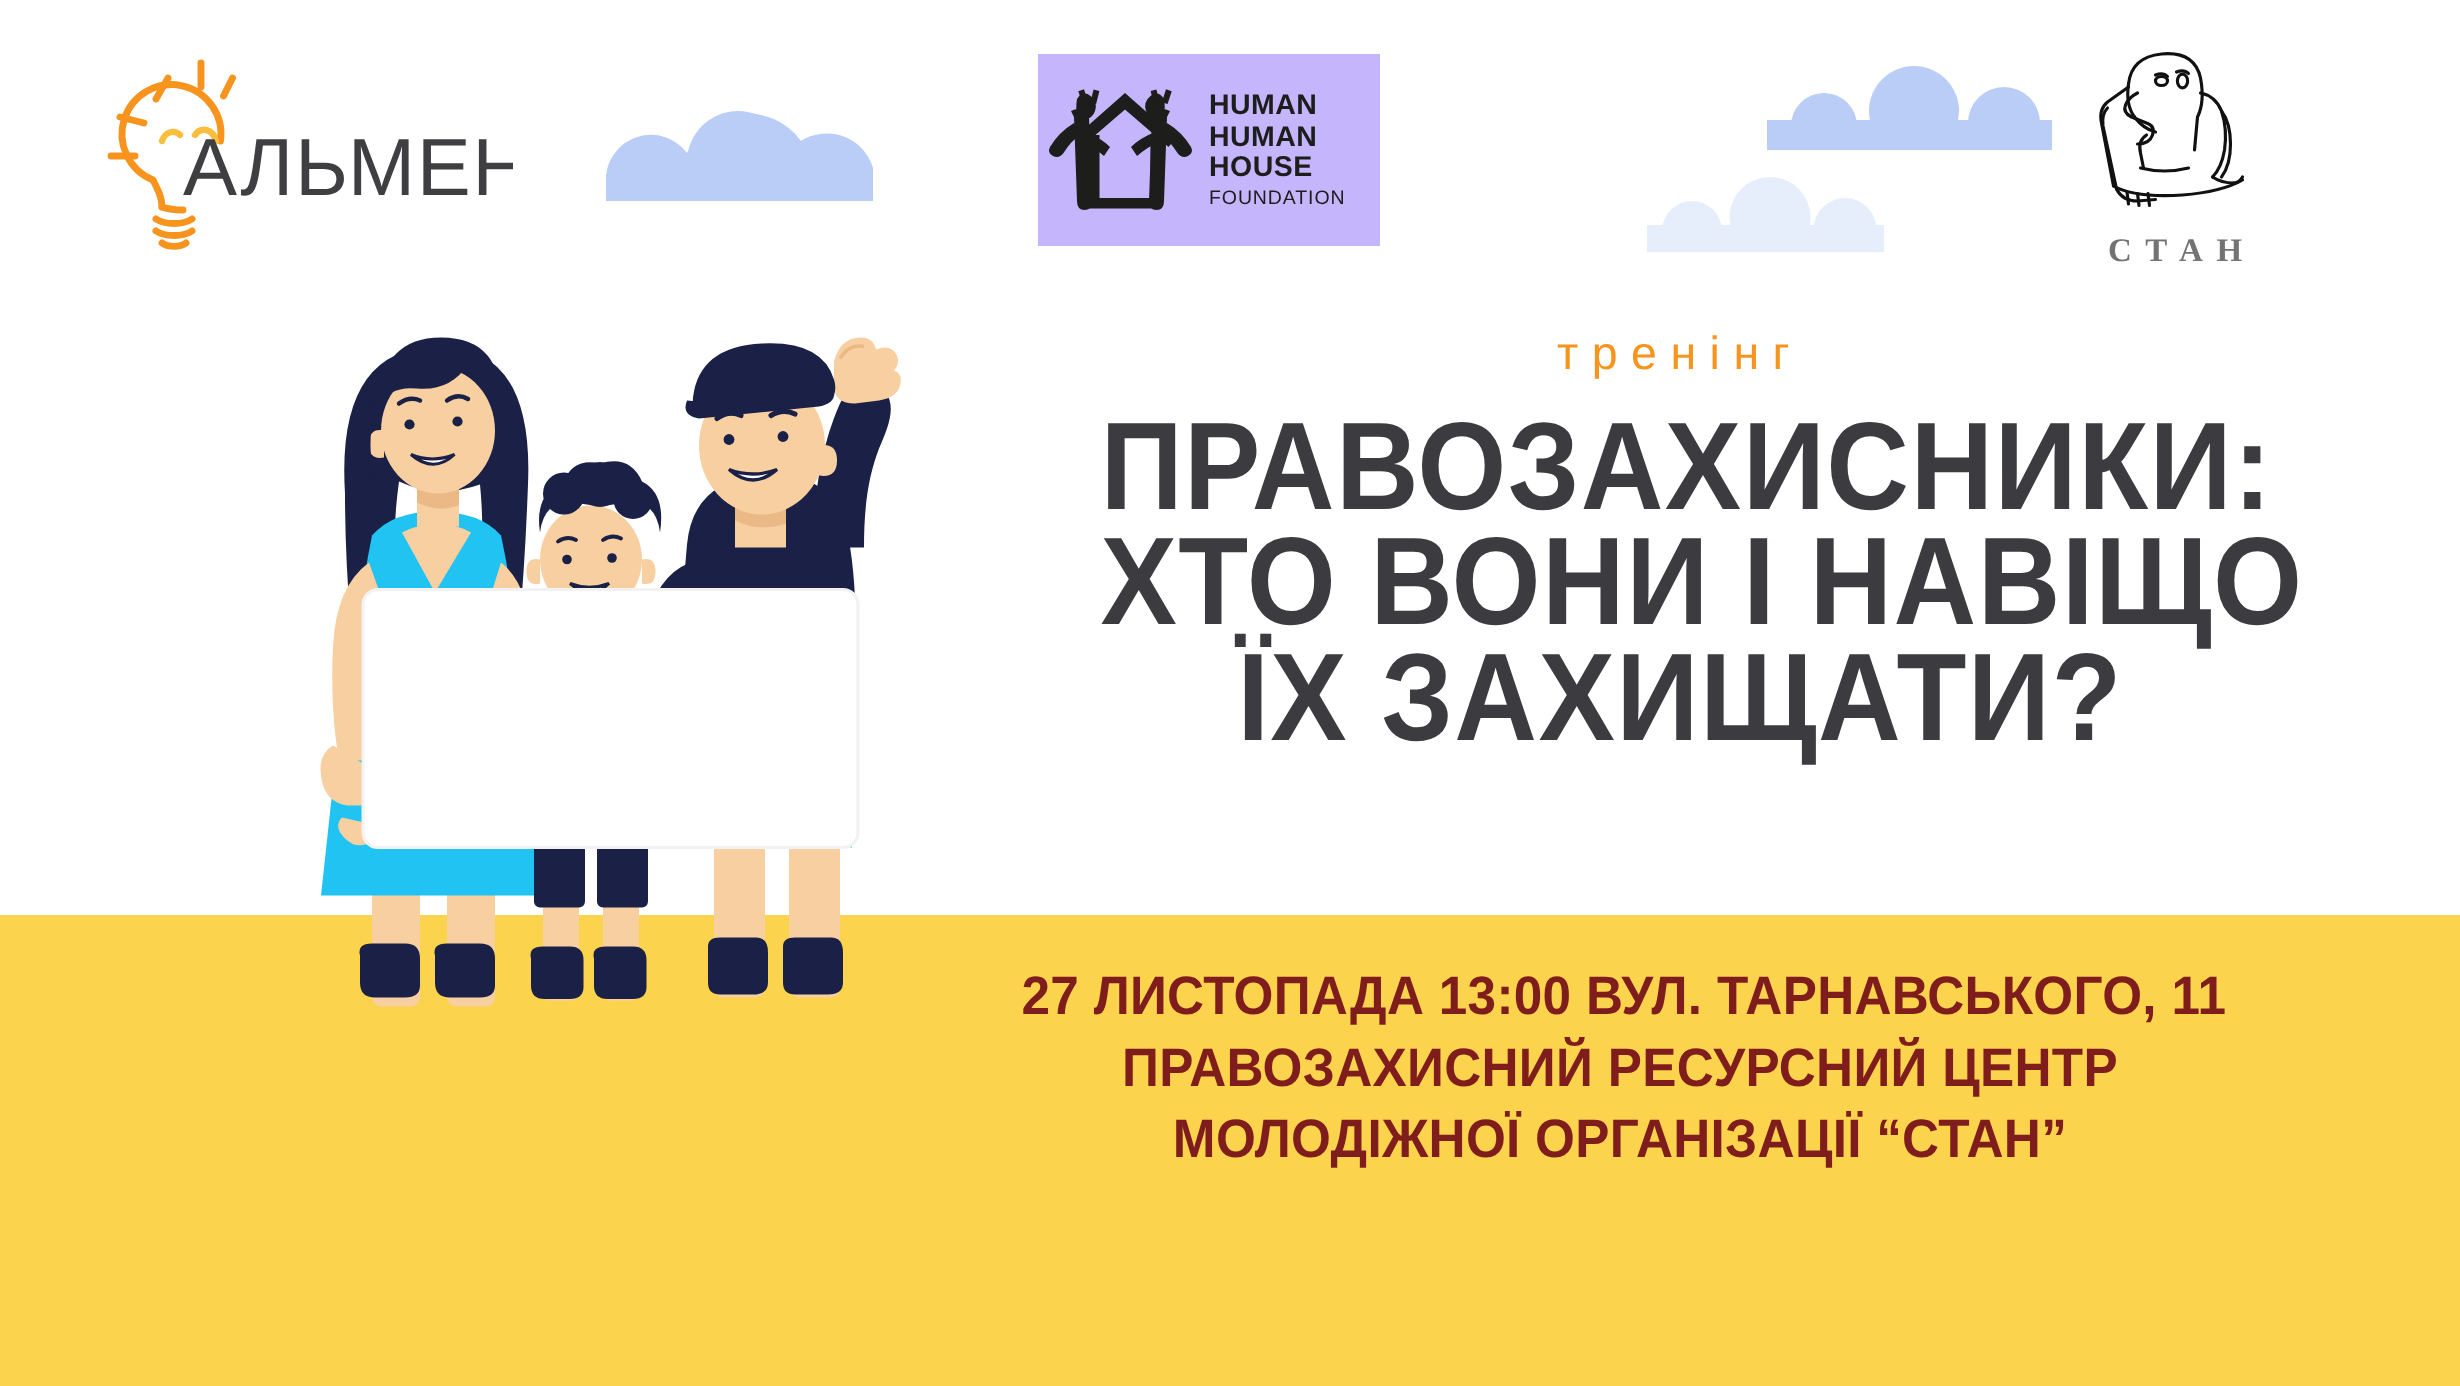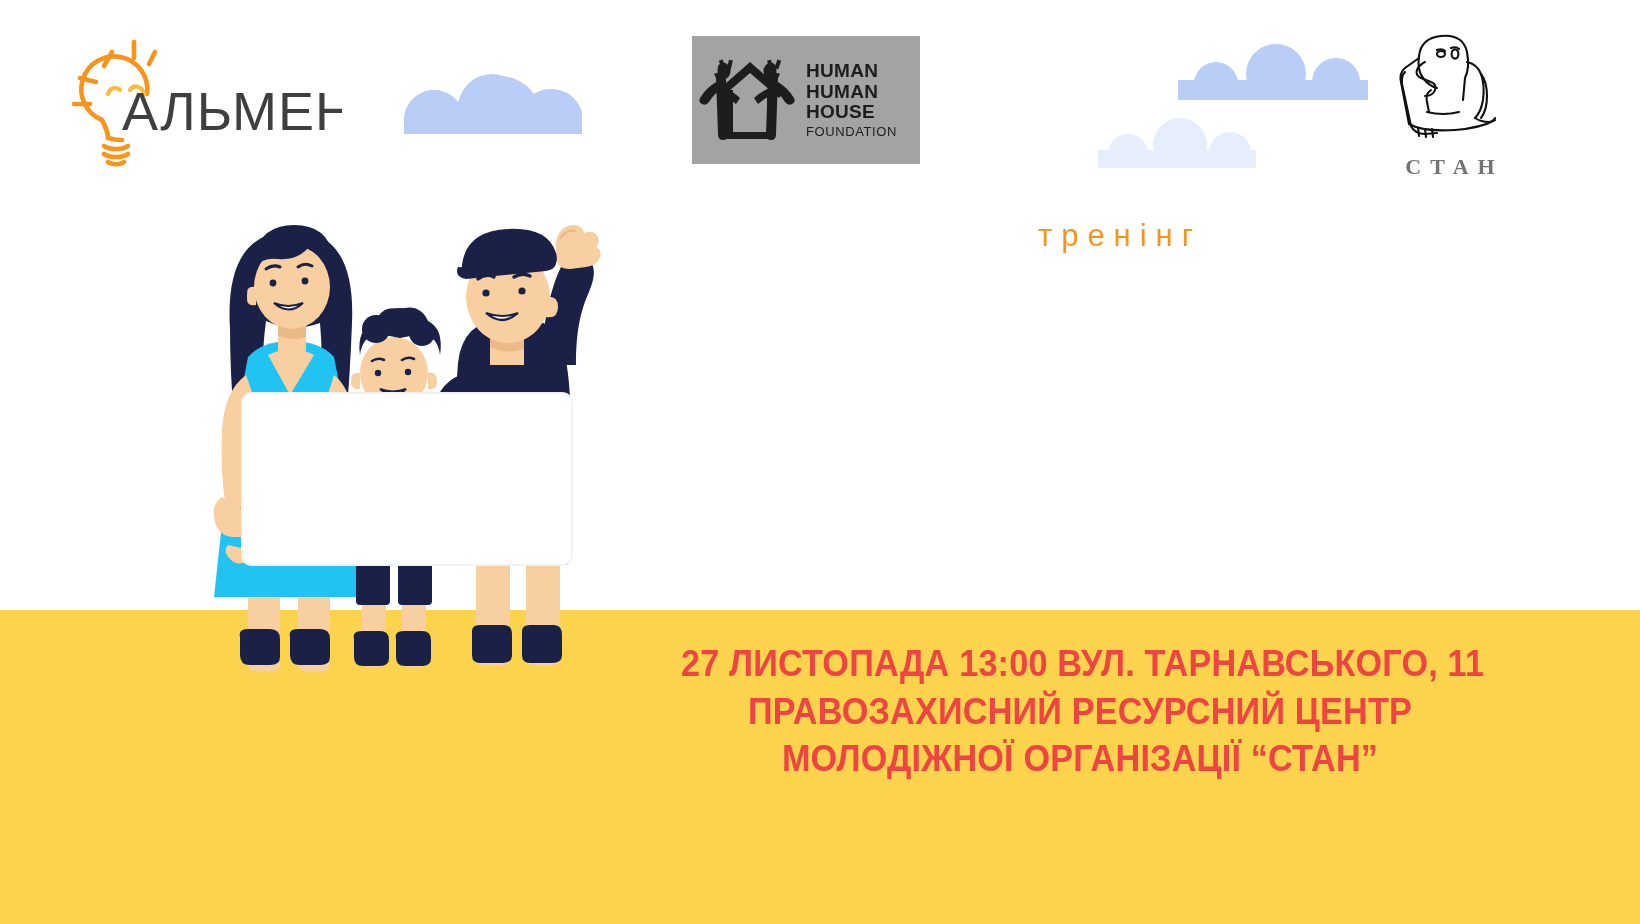--- a/index.html
+++ b/index.html
@@ -29,21 +29,21 @@
   .cloud { position:absolute; }
 
   
   .almenda { position:absolute; left:52px; top:34px; width:290px; height:140px; }
   .almenda svg { display:block; }
 
   
   .hrhf {
     position:absolute; left:692px; top:36px;
     width:228px; height:128px;
-    background:#a3a3a3;
+    background:#c4b5fd;
     display:flex; align-items:center;
   }
   .hrhf-mark { width:104px; height:104px; margin-left:6px; flex:none; }
   .hrhf-text {
     display:flex; flex-direction:column;
     justify-content:center;
     margin-left:4px;
     color:#1d1d1b;
     line-height:1.08;
   }
@@ -110,21 +110,21 @@
   }
   .title .l1 { font-size:83px; }
   .title .l2 { font-size:83px; }
   .title .l3 { font-size:83px; }
 
   .details {
     position:absolute;
     left:660px; top:640px;
     width:840px;
     text-align:center;
-    color:#ef4444;
+    color:#7f1d1d;
   }
   .details .dline {
     display:block;
     font-family:"Liberation Sans Narrow","Liberation Sans", sans-serif;
     font-weight:bold;
     font-size:36px;
     line-height:1.32;
     letter-spacing:0.2px;
     transform:scaleX(0.95);
     transform-origin:center;
@@ -383,20 +383,25 @@
 
       <g>
         <rect x="52" y="188" width="330" height="172" rx="10" fill="#ffffff"></rect>
         <rect x="52" y="188" width="330" height="172" rx="10" fill="none" stroke="#f2f2f2" stroke-width="2"></rect>
       </g>
     </svg>
   </div>
 
   <div class="kicker">тренінг</div>
 
+  <div class="title">
+    <span class="line l1">ПРАВОЗАХИСНИКИ:</span>
+    <span class="line l2">ХТО ВОНИ І НАВІЩО</span>
+    <span class="line l3">ЇХ ЗАХИЩАТИ?</span>
+  </div>
 
   <div class="details">
     <span class="dline">27 ЛИСТОПАДА 13:00 ВУЛ. ТАРНАВСЬКОГО, 11</span>
     <span class="dline">ПРАВОЗАХИСНИЙ РЕСУРСНИЙ ЦЕНТР</span>
     <span class="dline">МОЛОДІЖНОЇ ОРГАНІЗАЦІЇ “СТАН”</span>
   </div>
 
 </div>
 
 </body></html>

